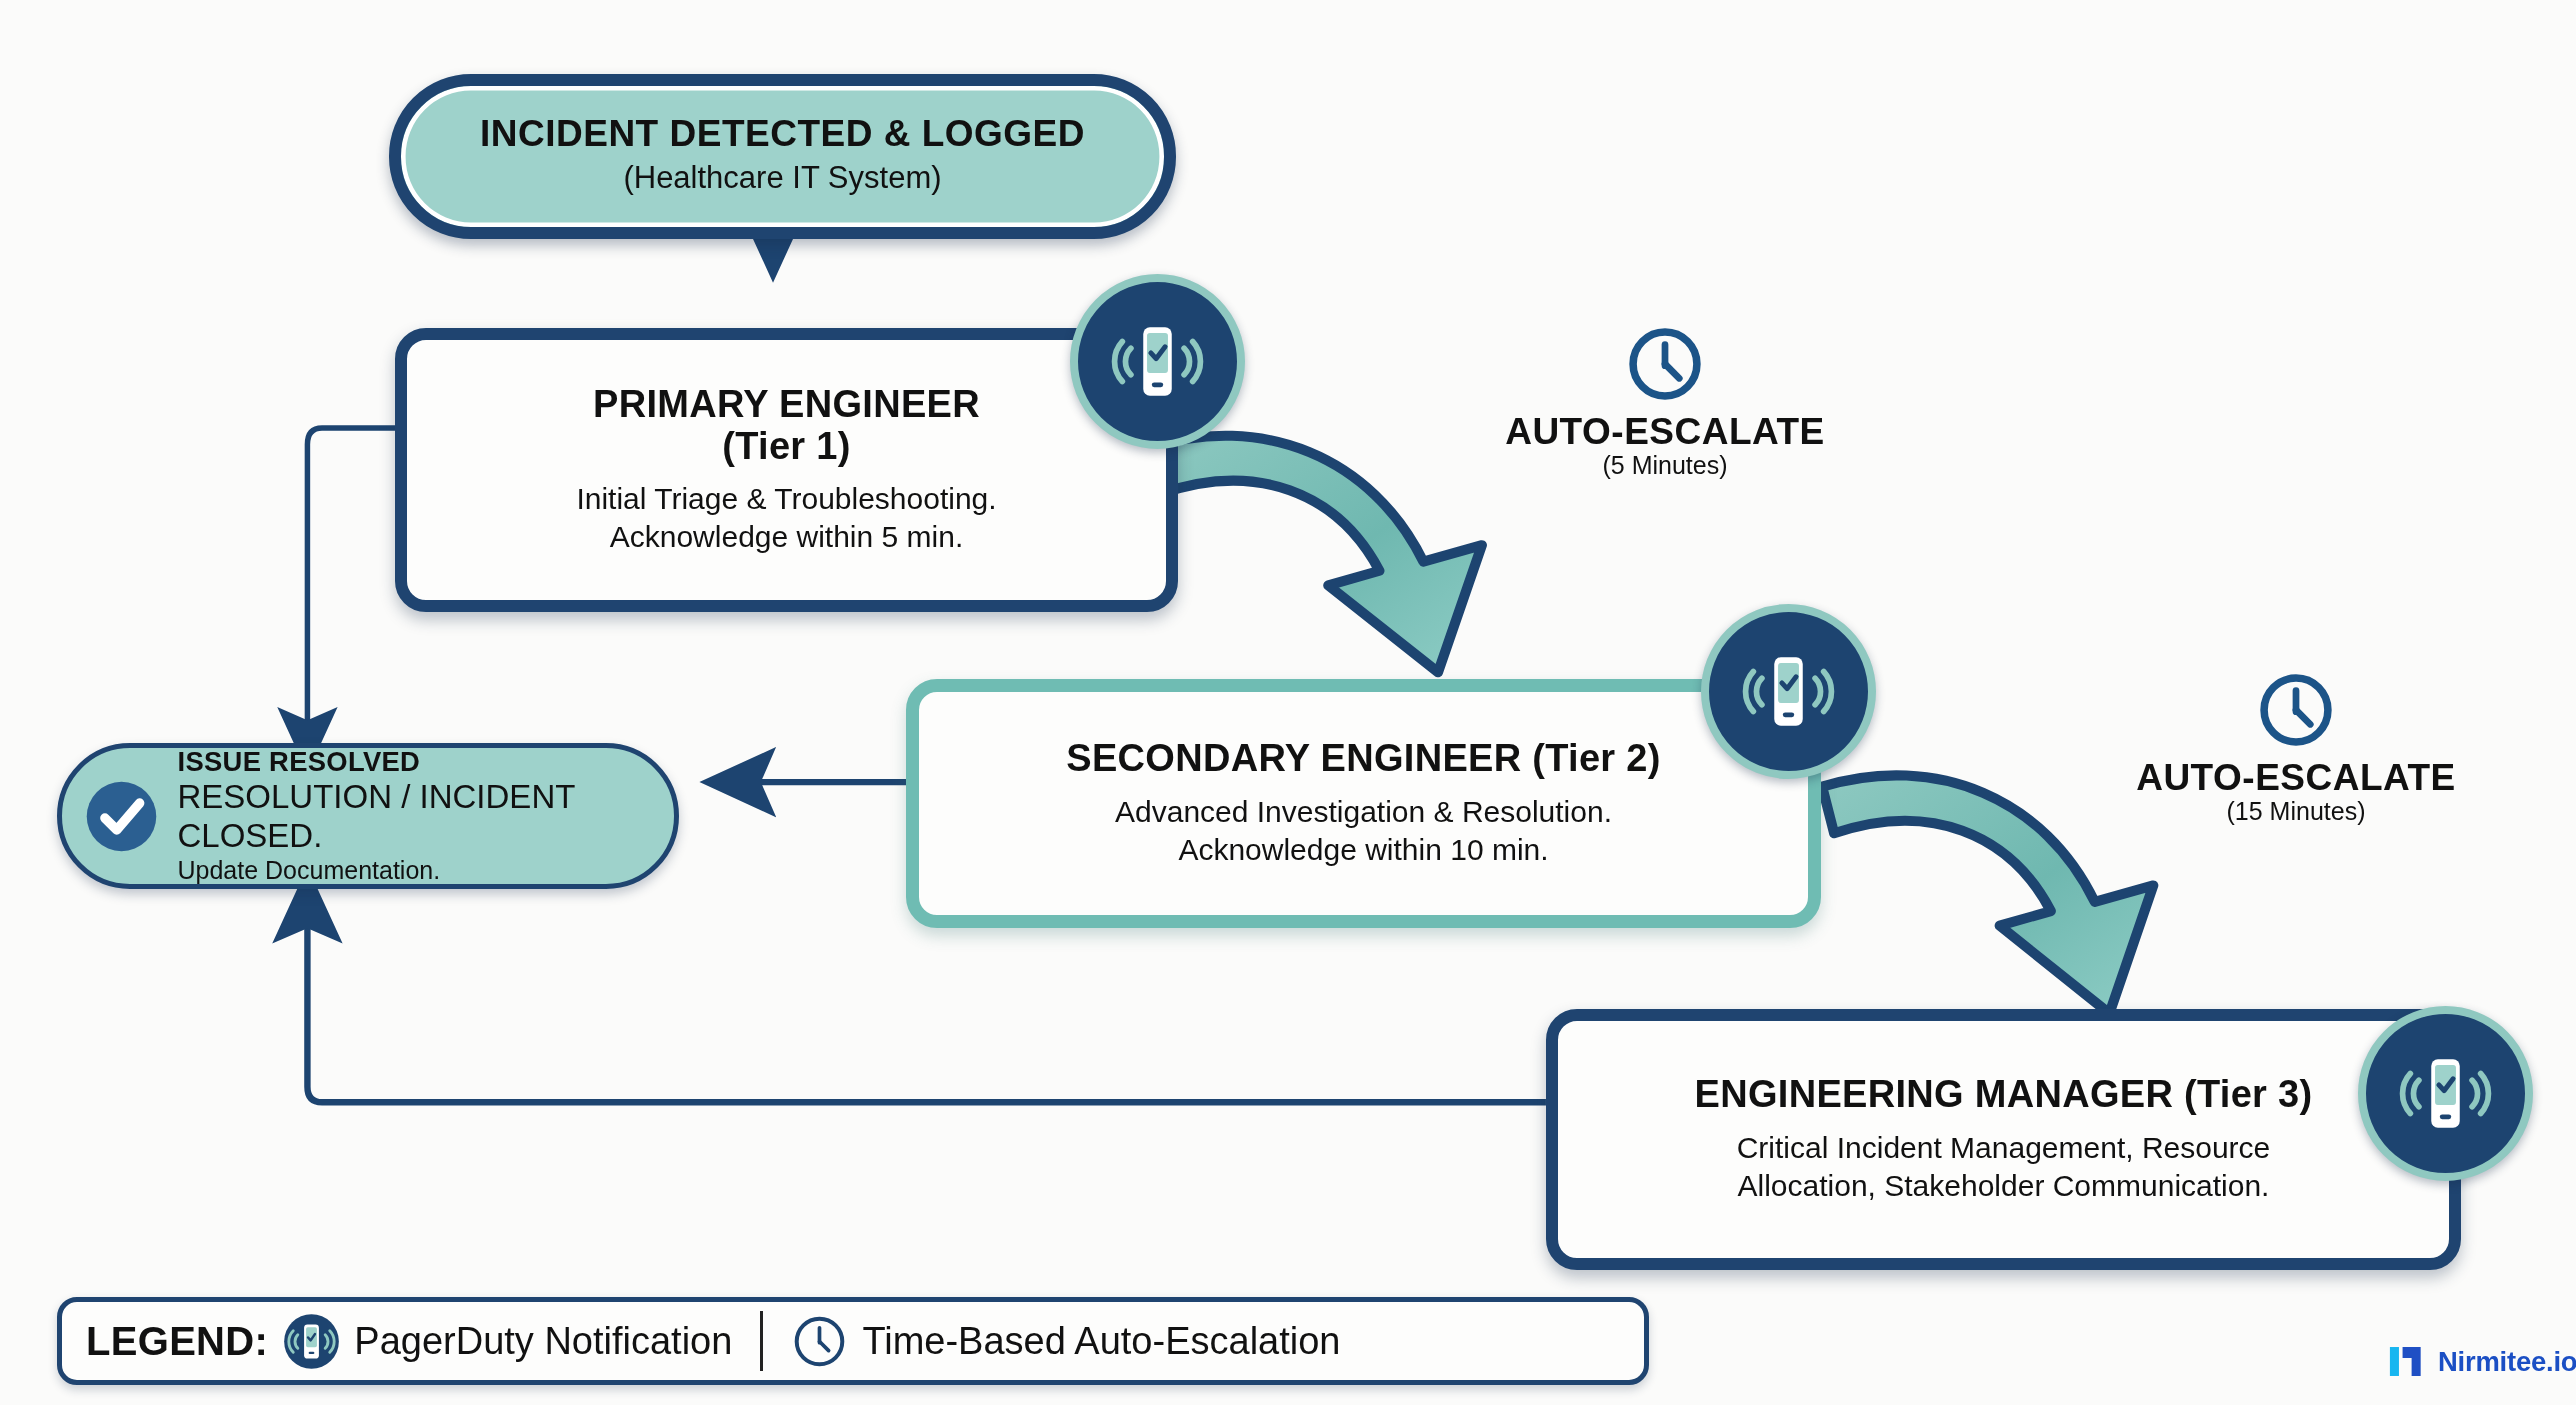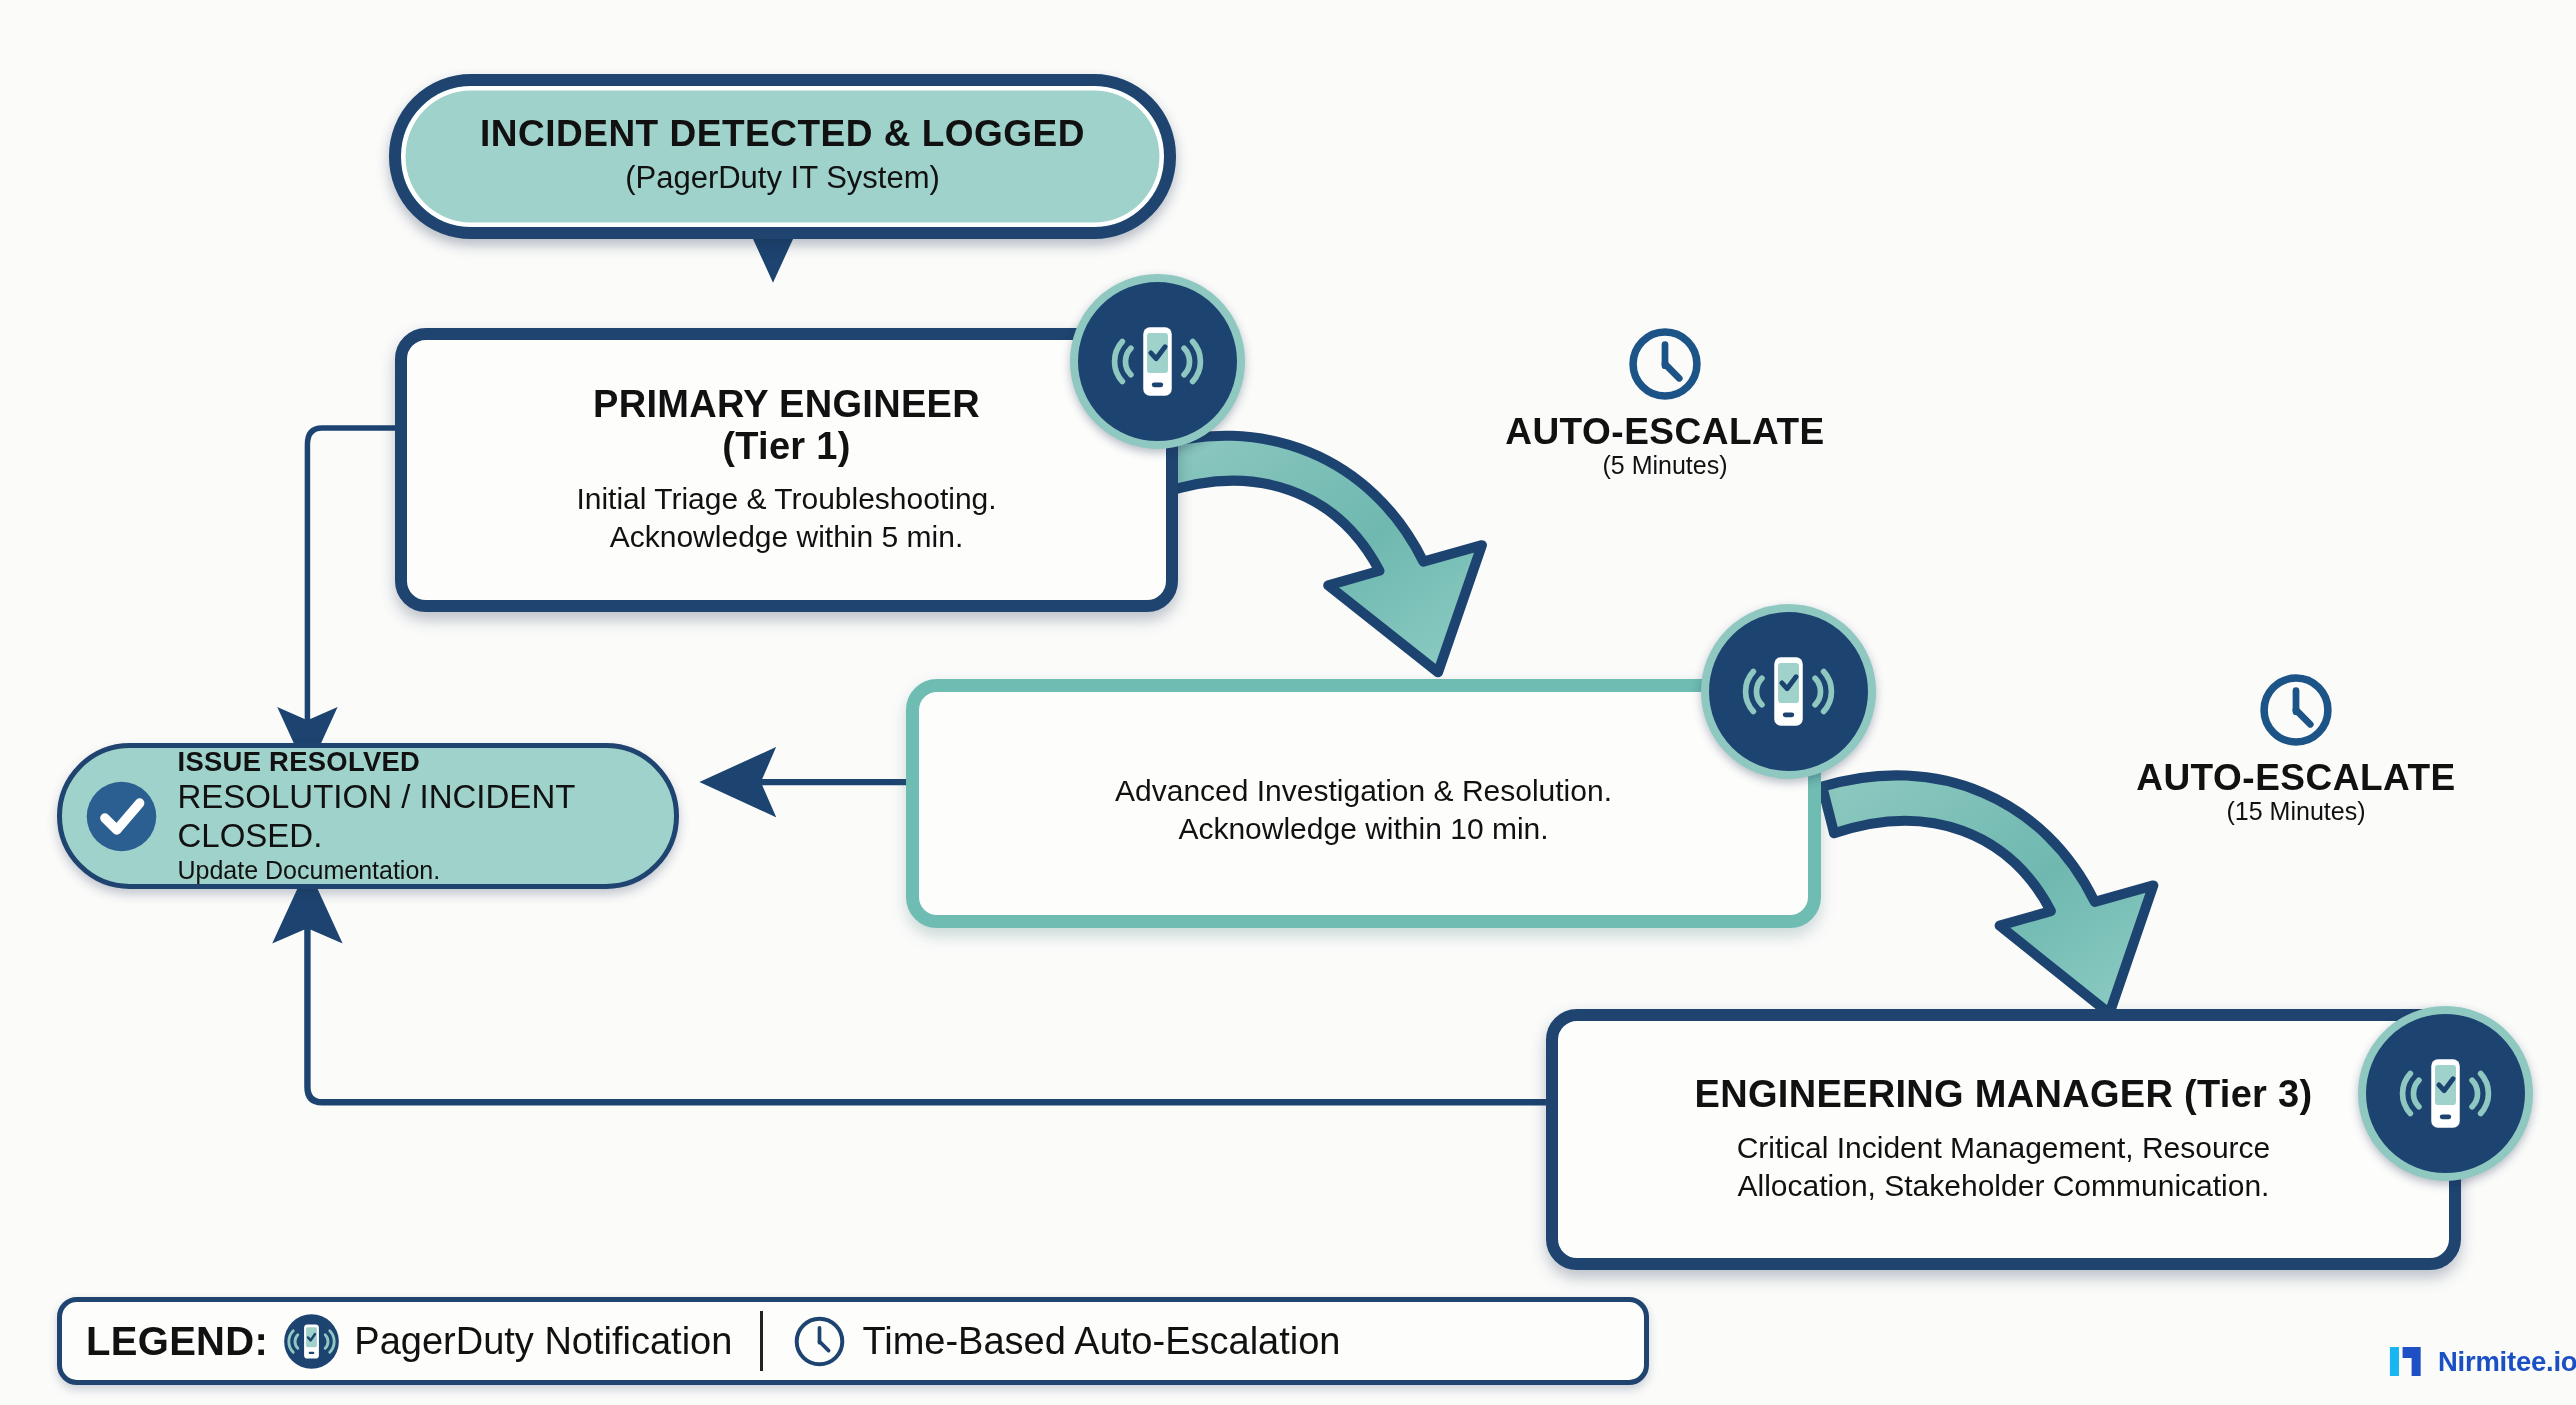--- a/index.html
+++ b/index.html
@@ -166,21 +166,21 @@
                L2306,1108
                L2186,1012
                L2242,996
                C2197,910 2108,876 2005,911
                Z" fill="url(#curveGrad2)" stroke="#1d4470" stroke-width="11" stroke-linejoin="round"></path>
     </g>
   </svg>
 
   <div class="node pill-start" style="left:389px;top:46px;width:787px;height:165px;">
     <div class="t1">INCIDENT DETECTED &amp; LOGGED</div>
-    <div class="t2">(PagerDuty IT System)</div>
+    <div class="t2">(Healthcare IT System)</div>
   </div>
 
   <div class="node card navy" style="left:395px;top:300px;width:783px;height:284px;">
     <div class="title">PRIMARY ENGINEER</div>
     <div class="title">(Tier 1)</div>
     <div class="sub">Initial Triage &amp; Troubleshooting.</div>
     <div class="sub" style="margin-top:0">Acknowledge within 5 min.</div>
   </div>
 
   <div class="pd-badge" style="left:1070px;top:274px;width:159px;height:159px;">
@@ -202,20 +202,21 @@
     <svg width="84" height="84" viewBox="0 0 100 100">
       <circle cx="50" cy="50" r="38" fill="none" stroke="#1c5488" stroke-width="9"></circle>
       <path d="M50,27 L50,52" stroke="#1c5488" stroke-width="8" stroke-linecap="round"></path>
       <path d="M50,50 L67,67" stroke="#1c5488" stroke-width="8" stroke-linecap="round"></path>
     </svg>
     <div class="esc-label">AUTO-ESCALATE</div>
     <div class="esc-time">(5 Minutes)</div>
   </div>
 
   <div class="node card teal" style="left:906px;top:651px;width:915px;height:249px;">
+    <div class="title">SECONDARY ENGINEER (Tier 2)</div>
     <div class="sub">Advanced Investigation &amp; Resolution.</div>
     <div class="sub" style="margin-top:0">Acknowledge within 10 min.</div>
   </div>
 
   <div class="pd-badge" style="left:1701px;top:604px;width:159px;height:159px;">
     <svg width="95" height="95" viewBox="0 0 100 100">
       <g stroke="#8fc8c0" stroke-width="6" stroke-linecap="round" fill="none">
         <path d="M22,36 A20,20 0 0 0 22,64"></path>
         <path d="M13,29 A31,31 0 0 0 13,71"></path>
         <path d="M78,36 A20,20 0 0 1 78,64"></path>

